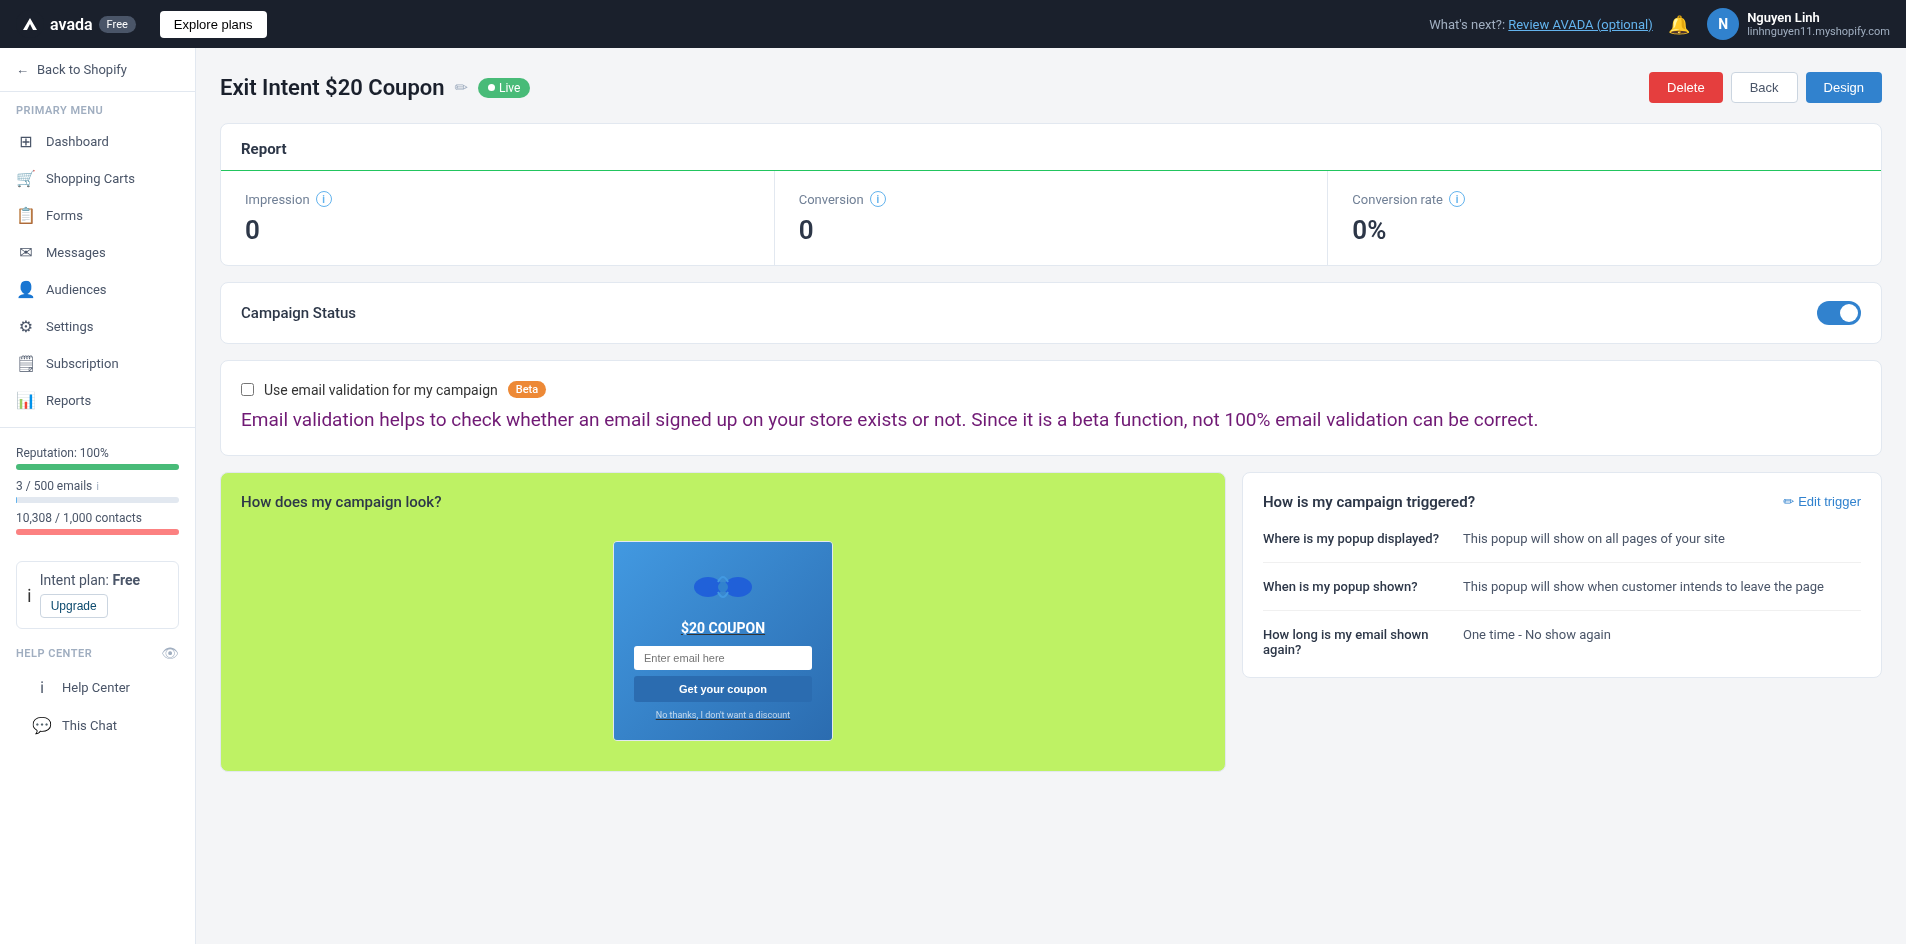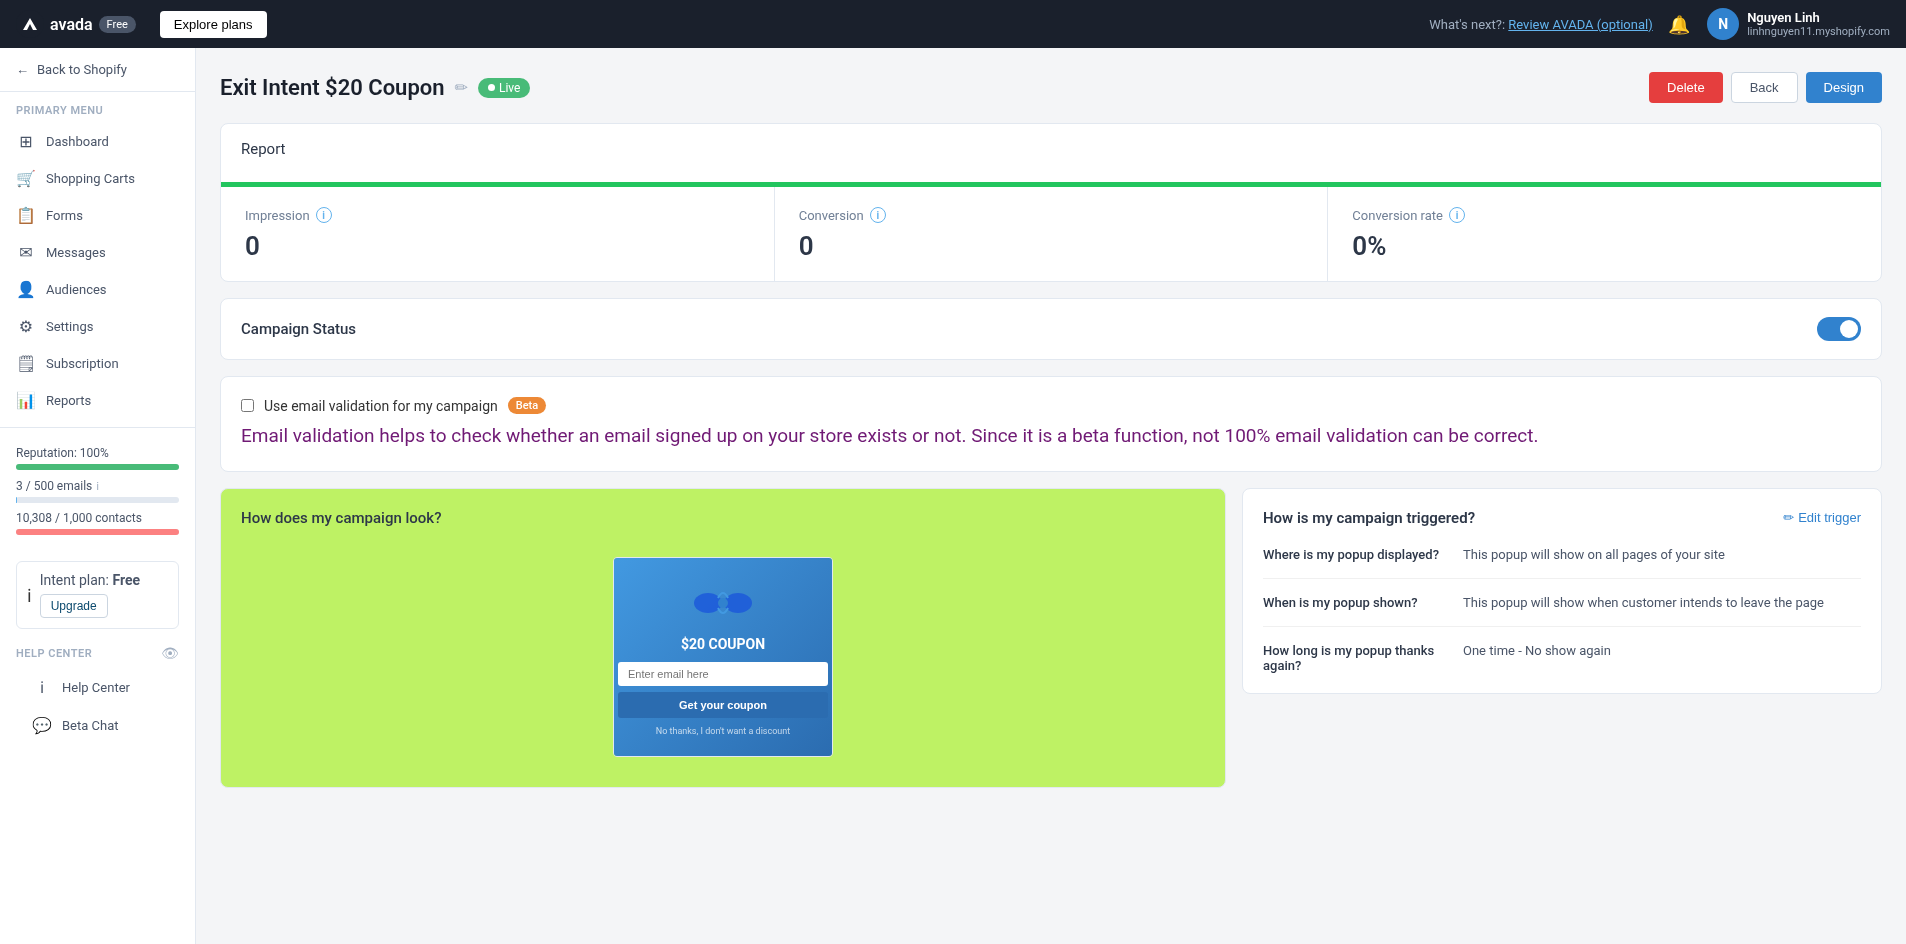--- a/index.html
+++ b/index.html
@@ -123,21 +123,21 @@
     .live-badge { background: #48bb78; color: white; font-size: 12px; padding: 3px 10px; border-radius: 12px; display: flex; align-items: center; gap: 4px; }
     .live-dot { width: 7px; height: 7px; background: white; border-radius: 50%; }
 
     .header-buttons { display: flex; gap: 8px; }
     .delete-btn { background: #e53e3e; color: white; border: none; border-radius: 4px; padding: 8px 18px; font-size: 13px; cursor: pointer; }
     .back-btn { background: white; color: #4a5568; border: 1px solid #cbd5e0; border-radius: 4px; padding: 0 18px; font-size: 13px; cursor: pointer; }
     .design-btn { background: #3182ce; color: white; border: none; border-radius: 4px; padding: 8px 18px; font-size: 13px; cursor: pointer; font-weight: 500; }
 
     
     .card { background: white; border-radius: 8px; border: 1px solid #e2e8f0; margin-bottom: 16px; }
-    .card-header { padding: 16px 20px 24px; font-size: 15px; font-weight: 400; color: #2d3748; border-bottom: 5px solid #22c55e; }
+    .card-header { padding: 16px 20px 12px; font-size: 15px; font-weight: 700; color: #2d3748; border-bottom: 1px solid #22c55e; }
     .report-stats { display: flex; padding: 0; }
     .report-stat { flex: 1; padding: 20px 24px; }
     .report-stat + .report-stat { border-left: 1px solid #e2e8f0; }
     .stat-label { display: flex; align-items: center; gap: 6px; color: #718096; font-size: 13px; margin-bottom: 8px; }
     .stat-value { font-size: 26px; font-weight: 600; color: #2d3748; }
 
     
     .status-card { background: white; border-radius: 8px; border: 1px solid #e2e8f0; margin-bottom: 16px; padding: 18px 20px; display: flex; align-items: center; justify-content: space-between; }
     .status-label { font-size: 15px; font-weight: 500; color: #2d3748; }
 
@@ -156,21 +156,21 @@
     
     .two-col { display: flex; gap: 16px; }
     .two-col .left-col { flex: 1; min-width: 0; }
     .two-col .right-col { width: 640px; min-width: 500px; }
 
     
     .campaign-look-card { background: #bef264; border-radius: 8px; border: 1px solid #e2e8f0; padding: 20px; min-height: 300px; }
     .campaign-look-title { font-size: 15px; font-weight: 500; color: #2d3748; margin-bottom: 20px; }
     .campaign-preview { display: flex; justify-content: center; align-items: center; padding: 10px; }
     .preview-img-container { border: 1px solid #e2e8f0; border-radius: 4px; overflow: hidden; width: 220px; }
-    .preview-coupon { background: linear-gradient(135deg, #4299e1, #2b6cb0); padding: 20px 4px; text-align: center; position: relative; }
+    .preview-coupon { background: linear-gradient(135deg, #4299e1, #2b6cb0); padding: 20px 20px; text-align: center; position: relative; text-decoration: underline; }
     .coupon-title { color: white; font-size: 14px; font-weight: 700; margin-bottom: 10px; }
     .coupon-input { background: white; border: none; border-radius: 3px; padding: 6px 10px; font-size: 11px; width: 100%; margin-bottom: 6px; color: #ccc; }
     .coupon-btn { background: #2b6cb0; color: white; border: none; border-radius: 3px; padding: 7px 10px; font-size: 11px; width: 100%; font-weight: 600; cursor: pointer; }
 
     
     .trigger-card { background: white; border-radius: 8px; border: 1px solid #e2e8f0; padding: 20px; }
     .trigger-header { display: flex; justify-content: space-between; align-items: center; margin-bottom: 20px; }
     .trigger-title { font-size: 15px; font-weight: 600; color: #2d3748; }
     .edit-trigger-btn { color: #3182ce; background: none; border: none; font-size: 13px; cursor: pointer; display: flex; align-items: center; gap: 4px; }
     .trigger-row { display: flex; gap: 0; margin-bottom: 16px; padding-bottom: 16px; border-bottom: 1px solid #f0f0f0; }
@@ -294,21 +294,21 @@
     <div class="help-section-header">
       <span class="help-section-label">HELP CENTER</span>
       <span class="eye-icon">👁</span>
     </div>
     <div class="sidebar-item">
       <span class="sidebar-icon">ℹ</span>
       <span>Help Center</span>
     </div>
     <div class="sidebar-item">
       <span class="sidebar-icon">💬</span>
-      <span>Beta Chat</span>
+      <span>This Chat</span>
     </div>
   </div>
 </div>
 
 <div id="main">
 
   <div class="page-header">
     <div class="page-title-row">
       <h1 class="page-title">Exit Intent $20 Coupon</h1>
       <span class="edit-icon">✏</span>
@@ -408,19 +408,19 @@
 
         <div class="trigger-row">
           <div class="trigger-question">Where is my popup displayed?</div>
           <div class="trigger-answer">This popup will show on all pages of your site</div>
         </div>
         <div class="trigger-row">
           <div class="trigger-question">When is my popup shown?</div>
           <div class="trigger-answer">This popup will show when customer intends to leave the page</div>
         </div>
         <div class="trigger-row">
-          <div class="trigger-question">How long is my popup thanks again?</div>
+          <div class="trigger-question">How long is my email shown again?</div>
           <div class="trigger-answer">One time - No show again</div>
         </div>
       </div>
     </div>
   </div>
 </div>
 
 </body></html>

